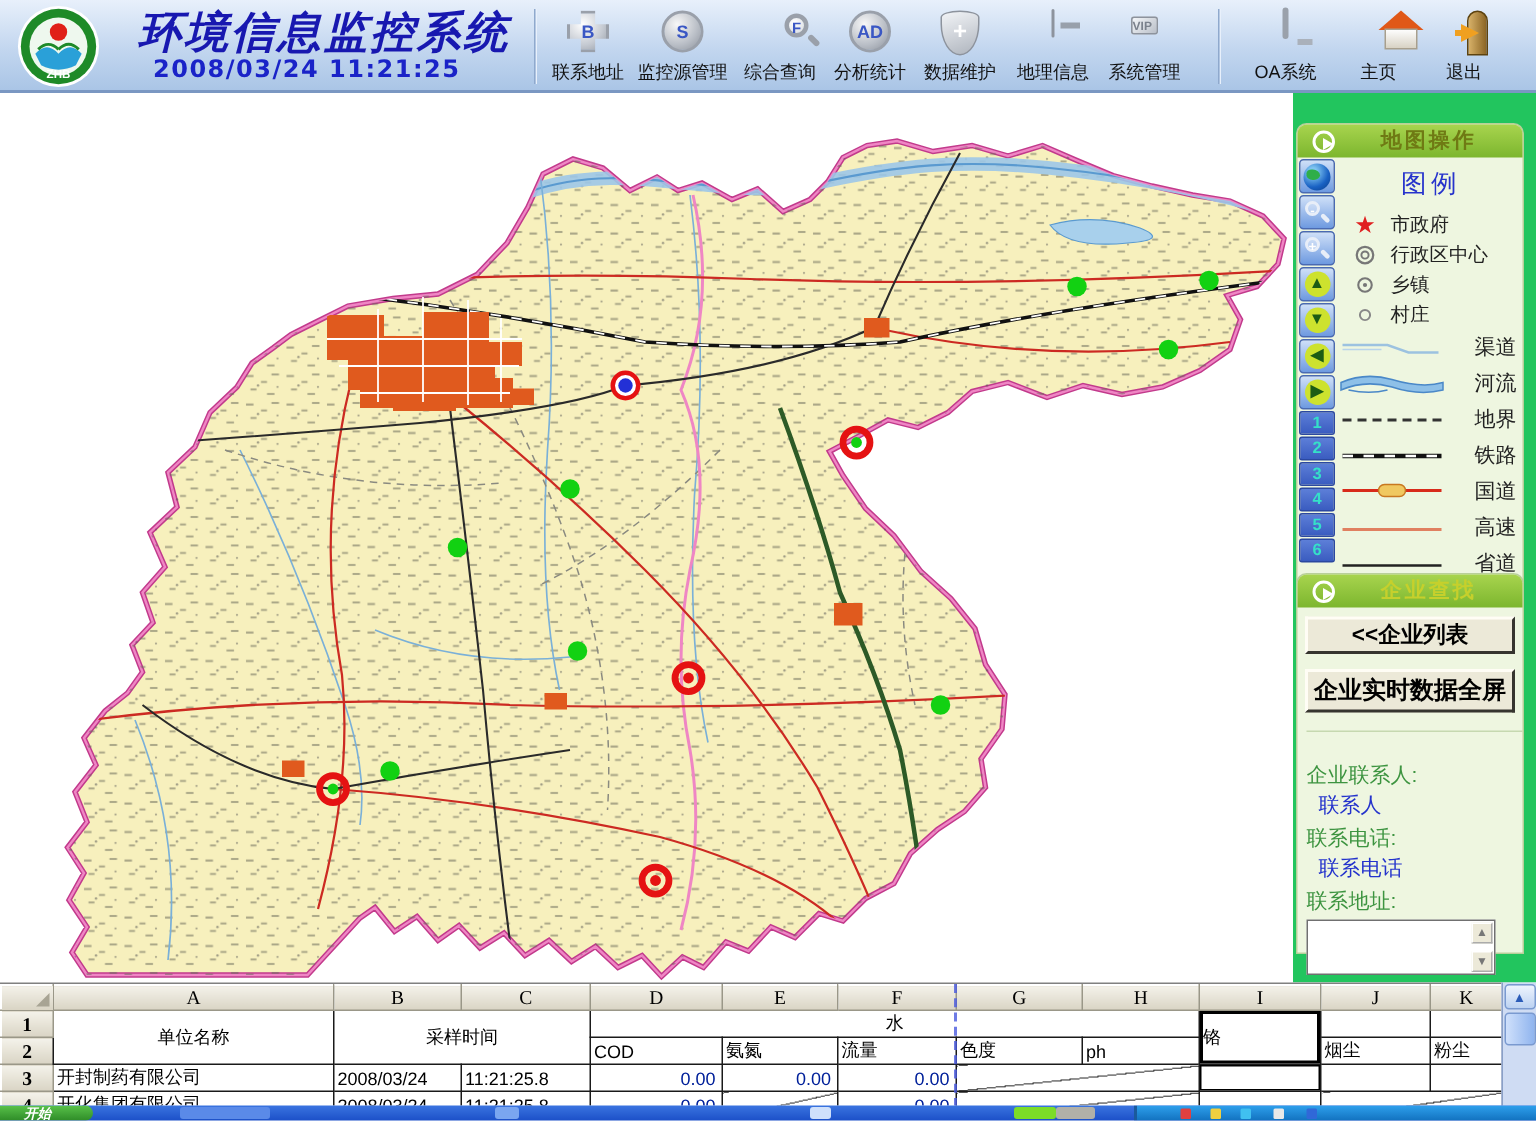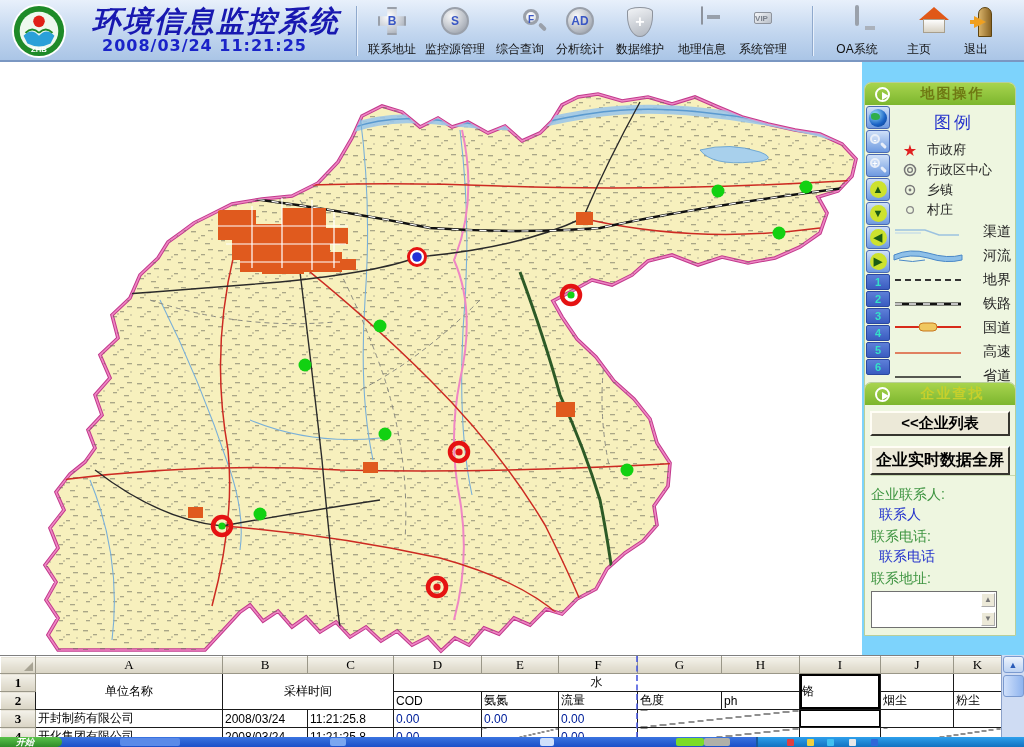--- a/index.html
+++ b/index.html
@@ -65,21 +65,21 @@
     border:3px solid #9aa0aa; background:radial-gradient(circle at 35% 30%,#fff,#d5dae0); 
     color:#3a57c4; font-size:10px; font-weight:bold; text-align:center; line-height:15px; }
   .mag .handle { position:absolute; left:18px; top:18px; width:9px; height:4px;
     background:#9aa0aa; transform:rotate(45deg); border-radius:2px; }
 
   
   #map-area { position:absolute; left:0; top:62px; width:862px; height:593px; background:#ffffff; }
   #map-svg { position:absolute; left:0; top:0; }
 
   
-  #sidebar { position:absolute; left:862px; top:62px; width:162px; height:593px; background:#7dd3fc; }
+  #sidebar { position:absolute; left:862px; top:62px; width:162px; height:593px; background:#22c55e; }
   .panel { position:absolute; left:2px; width:152px; background:#eef6e0;
     border:1px solid #b9cf9a; border-radius:7px 7px 0 0; }
   .panel-hdr { height:22px; border-radius:6px 6px 0 0;
     background:linear-gradient(#a8d44e,#7cb62e); position:relative;
     display:flex; align-items:center; }
   .play-ico { width:15px; height:15px; border-radius:50%; border:2px solid #fff;
     margin-left:10px; position:relative; background:transparent; }
   .play-ico:after { content:""; position:absolute; left:5px; top:3px; width:0; height:0;
     border-top:4px solid transparent; border-bottom:4px solid transparent; border-left:7px solid #fff; }
   .panel-title { flex:1; text-align:center; font-weight:bold; font-size:14px; letter-spacing:2px; }
@@ -136,21 +136,21 @@
   td, th { border:1px solid #1a1a1a; font-size:12px; padding:0 2px; overflow:hidden;
     white-space:nowrap; height:16px; font-weight:normal; }
   .hdrcell { background:linear-gradient(#f4f2ea,#d9d4c4); border:1px solid #9a9788;
     border-top-color:#fff; border-left-color:#fff; text-align:center; color:#000;
     font-family:"Liberation Serif", serif; font-size:13px; }
   .rownum { font-weight:bold; }
   .corner { position:relative; }
   .corner:after { content:""; position:absolute; right:2px; bottom:2px; width:0; height:0;
     border-left:9px solid transparent; border-bottom:9px solid #a8a494; }
   .c-center { text-align:center; } .c-left { text-align:left; } 
-  .num { text-align:left; color:#00209a; padding-right:4px; }
+  .num { text-align:right; color:#00209a; padding-right:4px; }
   .diag { background:linear-gradient(to bottom right, transparent 49.2%, #222 49.2%, #222 51.2%, transparent 51.2%); }
   .sel-heavy { box-shadow:inset 0 0 0 2px #000; text-align:left; }
   .sel-thin  { box-shadow:inset 0 0 0 1px #000; }
   #pagebreak { position:absolute; left:636px; top:0; width:0; height:82px;
     border-left:2px dashed #4a5adf; opacity:.8; }
   #vscroll { position:absolute; left:1001px; top:655px; width:23px; height:82px;
     background:#cfdcf3; border-left:1px solid #8aa0c8; }
   #vscroll .btn { width:21px; height:17px; margin:1px auto 0 auto; border-radius:3px;
     background:linear-gradient(#eef4fd,#bcd2f2); border:1px solid #7a9ad0;
     color:#2b5cb8; font-size:9px; text-align:center; line-height:16px; }
@@ -486,21 +486,21 @@
     </div>
   </div>
 
   <div class="panel" id="ent-panel">
     <div class="panel-hdr">
       <span class="play-ico"></span>
       <span class="panel-title">企业查找</span>
     </div>
     <button class="ent-btn">&lt;&lt;企业列表</button>
     <button class="ent-btn big">企业实时数据全屏</button>
-    <div class="ent-lbl" style="margin-top:0;border-top:1px solid #c6d8b0;padding-top:10px">企业联系人:</div>
+    <div class="ent-lbl" style="margin-top:12px;border-top:1px solid #c6d8b0;padding-top:20px">企业联系人:</div>
     <div class="ent-val">联系人</div>
     <div class="ent-lbl">联系电话:</div>
     <div class="ent-val">联系电话</div>
     <div class="ent-lbl">联系地址:</div>
     <div id="addr-box">
       <span class="sb up">▲</span>
       <span class="sb dn">▼</span>
     </div>
   </div>
 </div>

